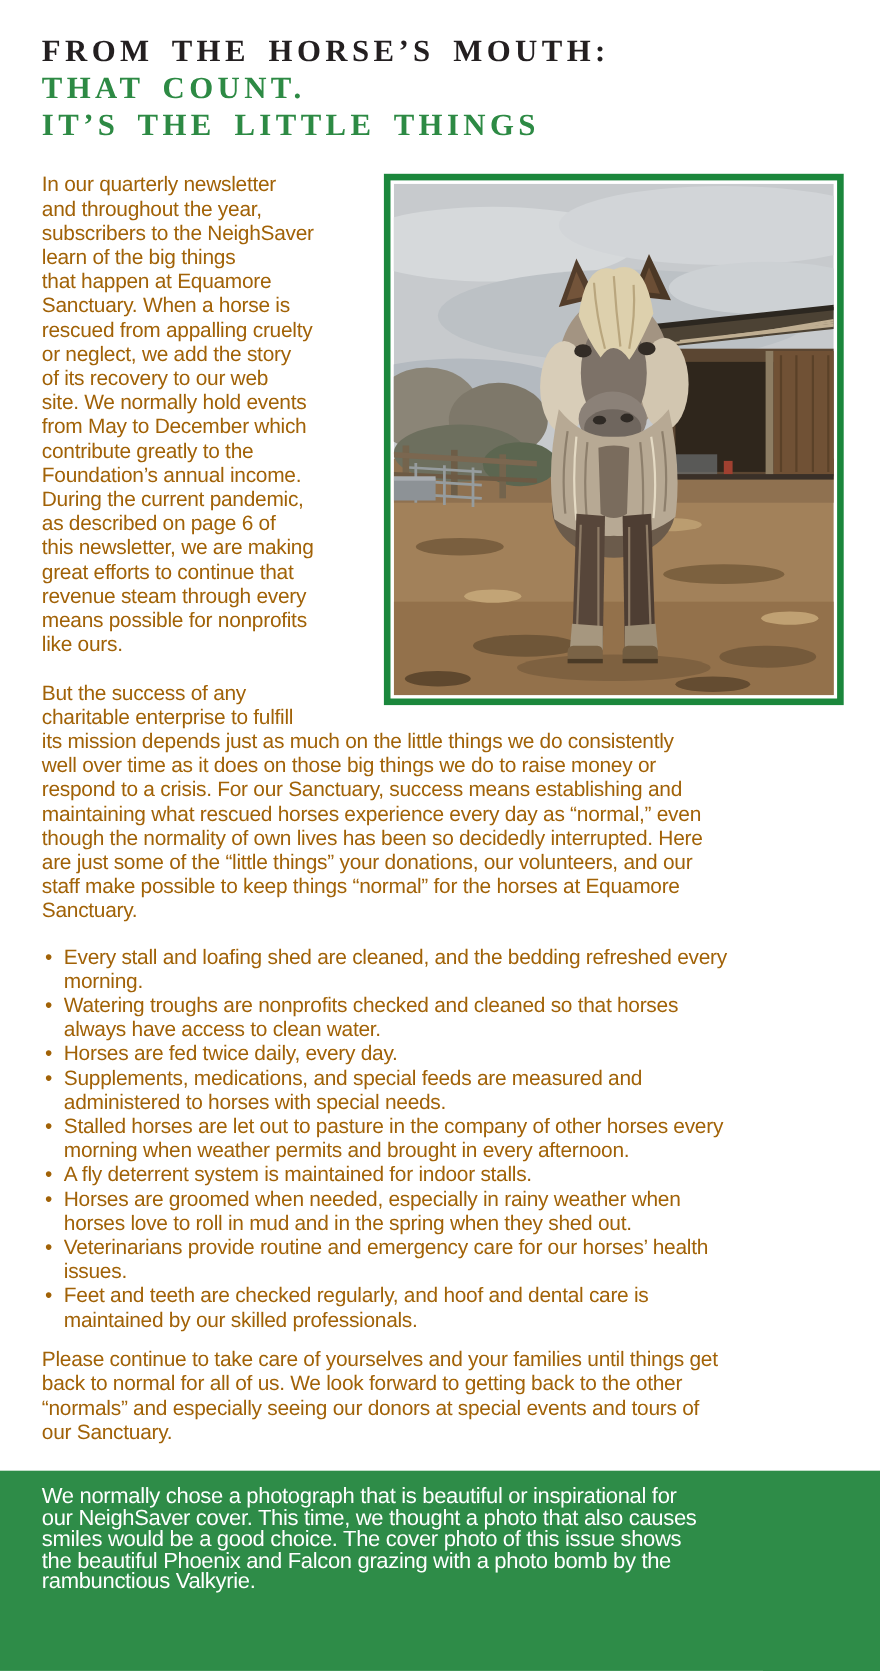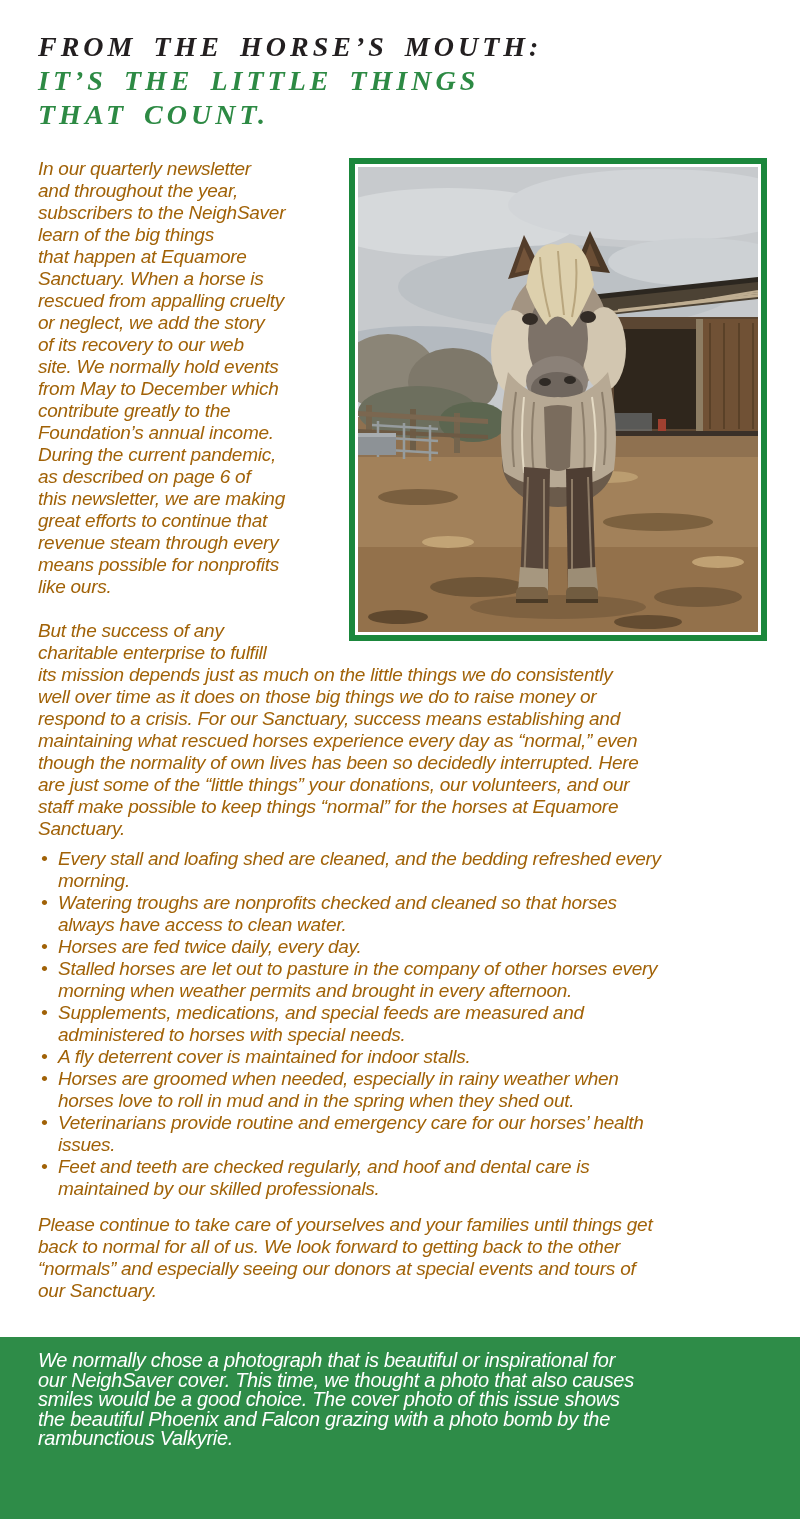--- a/index.html
+++ b/index.html
@@ -2,21 +2,20 @@
 <html><head>
 <meta charset="utf-8">
 <style>
   html,body{margin:0;padding:0;background:#ffffff;}
   .page{
     position:relative;
     width:800px;height:1519px;
     background:#ffffff;
     overflow:hidden;
     font-family:"Liberation Sans", sans-serif;
-    font-style:italic;
   }
   .content{
     padding:30px 33px 0 38px;
   }
   .headline{
     margin:0 0 26px 0;
     font-family:"Liberation Serif", serif;
     font-weight:bold;
     font-size:28px;
     line-height:34px;
@@ -26,21 +25,21 @@
   .headline .hl-black{color:#231f20;}
   .headline .hl-green{color:#2d8a44;}
   .article{
     color:#a16207;
     font-size:19px;
     line-height:22px;
     letter-spacing:-0.25px;
   }
   .article p{margin:0;white-space:pre-line;}
   .article p.para1{margin-bottom:22px;}
-  .article p.para2{margin-bottom:8px;}
+  .article p.para2{margin-bottom:20px;}
   .photo-frame{
     float:right;
     box-sizing:border-box;
     width:418px;height:483px;
     margin:0 0 18px 14px;
     border:6px solid #1b873c;
     padding:3px;
     background:#ffffff;
   }
   .photo-frame svg{display:block;}
@@ -87,22 +86,22 @@
   }
 </style>
 </head>
 <body>
 
 <div class="page">
   <div class="content">
 
     <h1 class="headline">
       <span class="hl-black" style="display:block">FROM THE HORSE’S MOUTH:</span>
+      <span class="hl-green" style="display:block">THAT COUNT.</span>
       <span class="hl-green" style="display:block">IT’S THE LITTLE THINGS</span>
-      <span class="hl-green" style="display:block">THAT COUNT.</span>
     </h1>
 
     <div class="article">
 
       <div class="photo-frame">
         <svg width="400" height="465" viewBox="0 0 400 465" role="img">
 
           <g>
             <rect x="0" y="0" width="400" height="262" fill="#c7cacd"></rect>
             <ellipse cx="90" cy="55" rx="130" ry="34" fill="#d6d9db"></ellipse>
@@ -266,25 +265,25 @@
 are just some of the “little things” your donations, our volunteers, and our
 staff make possible to keep things “normal” for the horses at Equamore
 Sanctuary.</p>
 
       <ul class="little-things">
         <li>Every stall and loafing shed are cleaned, and the bedding refreshed every
 morning.</li>
       <li>Watering troughs are nonprofits checked and cleaned so that horses
 always have access to clean water.</li>
           <li>Horses are fed twice daily, every day.</li>
+          <li>Supplements, medications, and special feeds are measured and
+administered to horses with special needs.</li>
           <li>Stalled horses are let out to pasture in the company of other horses every
 morning when weather permits and brought in every afternoon.</li>
-          <li>Supplements, medications, and special feeds are measured and
-administered to horses with special needs.</li>
-          <li>A fly deterrent cover is maintained for indoor stalls.</li>
+          <li>A fly deterrent system is maintained for indoor stalls.</li>
           <li>Horses are groomed when needed, especially in rainy weather when
 horses love to roll in mud and in the spring when they shed out.</li>
           <li>Veterinarians provide routine and emergency care for our horses’ health
 issues.</li>
           <li>Feet and teeth are checked regularly, and hoof and dental care is
 maintained by our skilled professionals.</li>
         </ul>
 
       <p class="closing">Please continue to take care of yourselves and your families until things get
 back to normal for all of us. We look forward to getting back to the other

